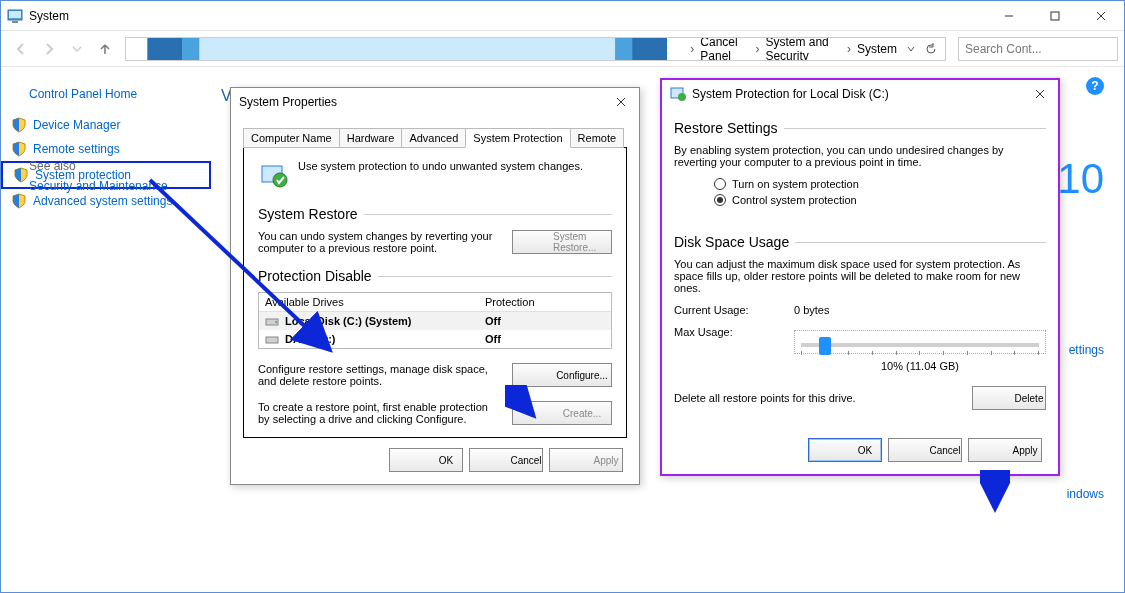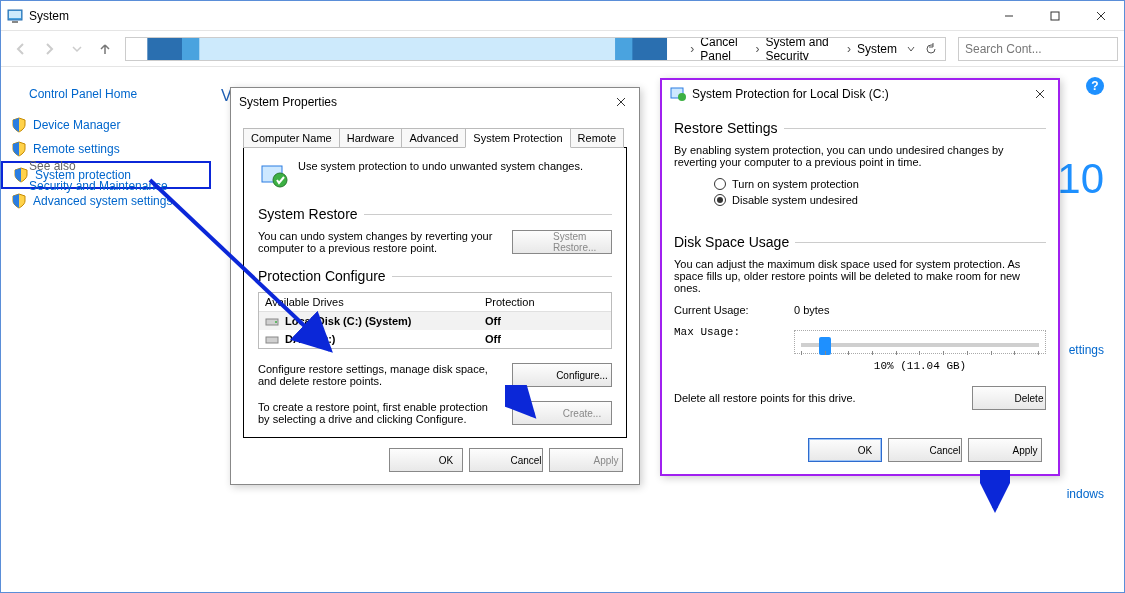--- a/index.html
+++ b/index.html
@@ -252,21 +252,21 @@
             <div class="line"></div>
           </div>
         <div class="descpair">
           <div class="txt">You can undo system changes by reverting your computer to a previous restore point.</div>
           <div class="winbtn disabled">System Restore...</div>
         </div>
       </div>
 
       <div class="fs">
         <div class="fs-head">
-            <span>Protection Configure</span>
+            <span>Protection Disable</span>
             <div class="line"></div>
           </div>
         <div class="drv-table">
           <div class="hdr">
             <div class="c1">Available Drives</div>
             <div class="c2">Protection</div>
           </div>
           <div class="row sel">
             <div class="c1">
                 <svg class="dicon" viewBox="0 0 14 12">
@@ -327,33 +327,33 @@
         <span>Restore Settings</span>
         <div class="line"></div>
       </div>
     <div style="font-size:11px;margin:8px 0 10px 0;">By enabling system protection, you can undo undesired changes by reverting your computer to a previous point in time.</div>
     <div class="radio-row">
         <div class="radio"></div>
         <span>Turn on system protection</span>
       </div>
     <div class="radio-row">
         <div class="radio on"></div>
-        <span>Disable system undesired</span>
+        <span>Control system protection</span>
       </div>
 
     <div class="fs-head" style="margin-top:28px;">
         <span>Disk Space Usage</span>
         <div class="line"></div>
       </div>
     <div style="font-size:11px;margin:8px 0 4px 0;">You can adjust the maximum disk space used for system protection. As space fills up, older restore points will be deleted to make room for new ones.</div>
     <div class="kv">
       <div class="k">Current Usage:</div>
       <div>0 bytes</div>
     </div>
-    <div class="kv" style="align-items:flex-start;font-family:Liberation Mono, monospace;">
+    <div class="kv" style="align-items:flex-start;">
       <div class="k">Max Usage:</div>
       <div style="flex:1;">
         <div class="slider-wrap">
           <div class="slider-track">
             <div class="slider-thumb" id="slthumb" style="left: calc(10% - 6px);"></div>
             <div class="slider-ticks">
                 <span></span>
                 <span></span>
                 <span></span>
                 <span></span>

